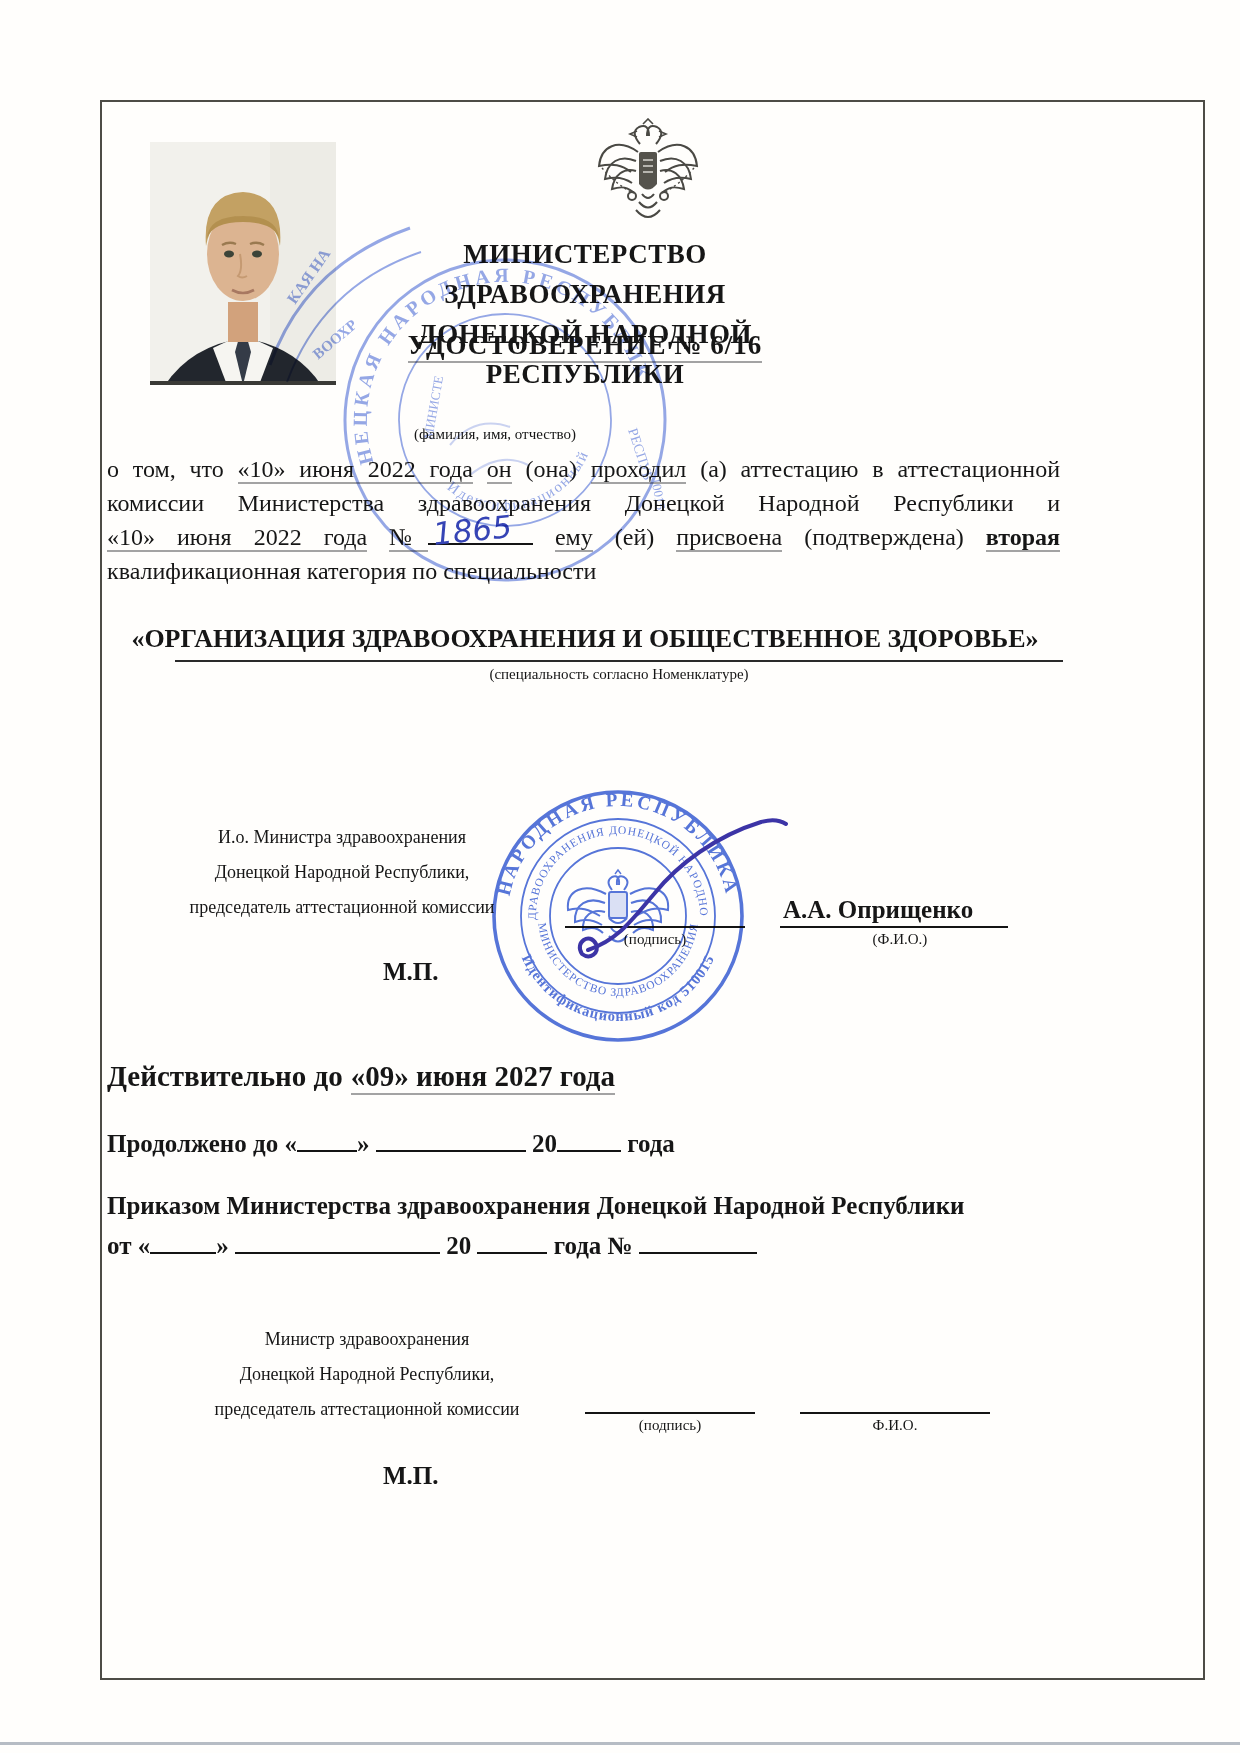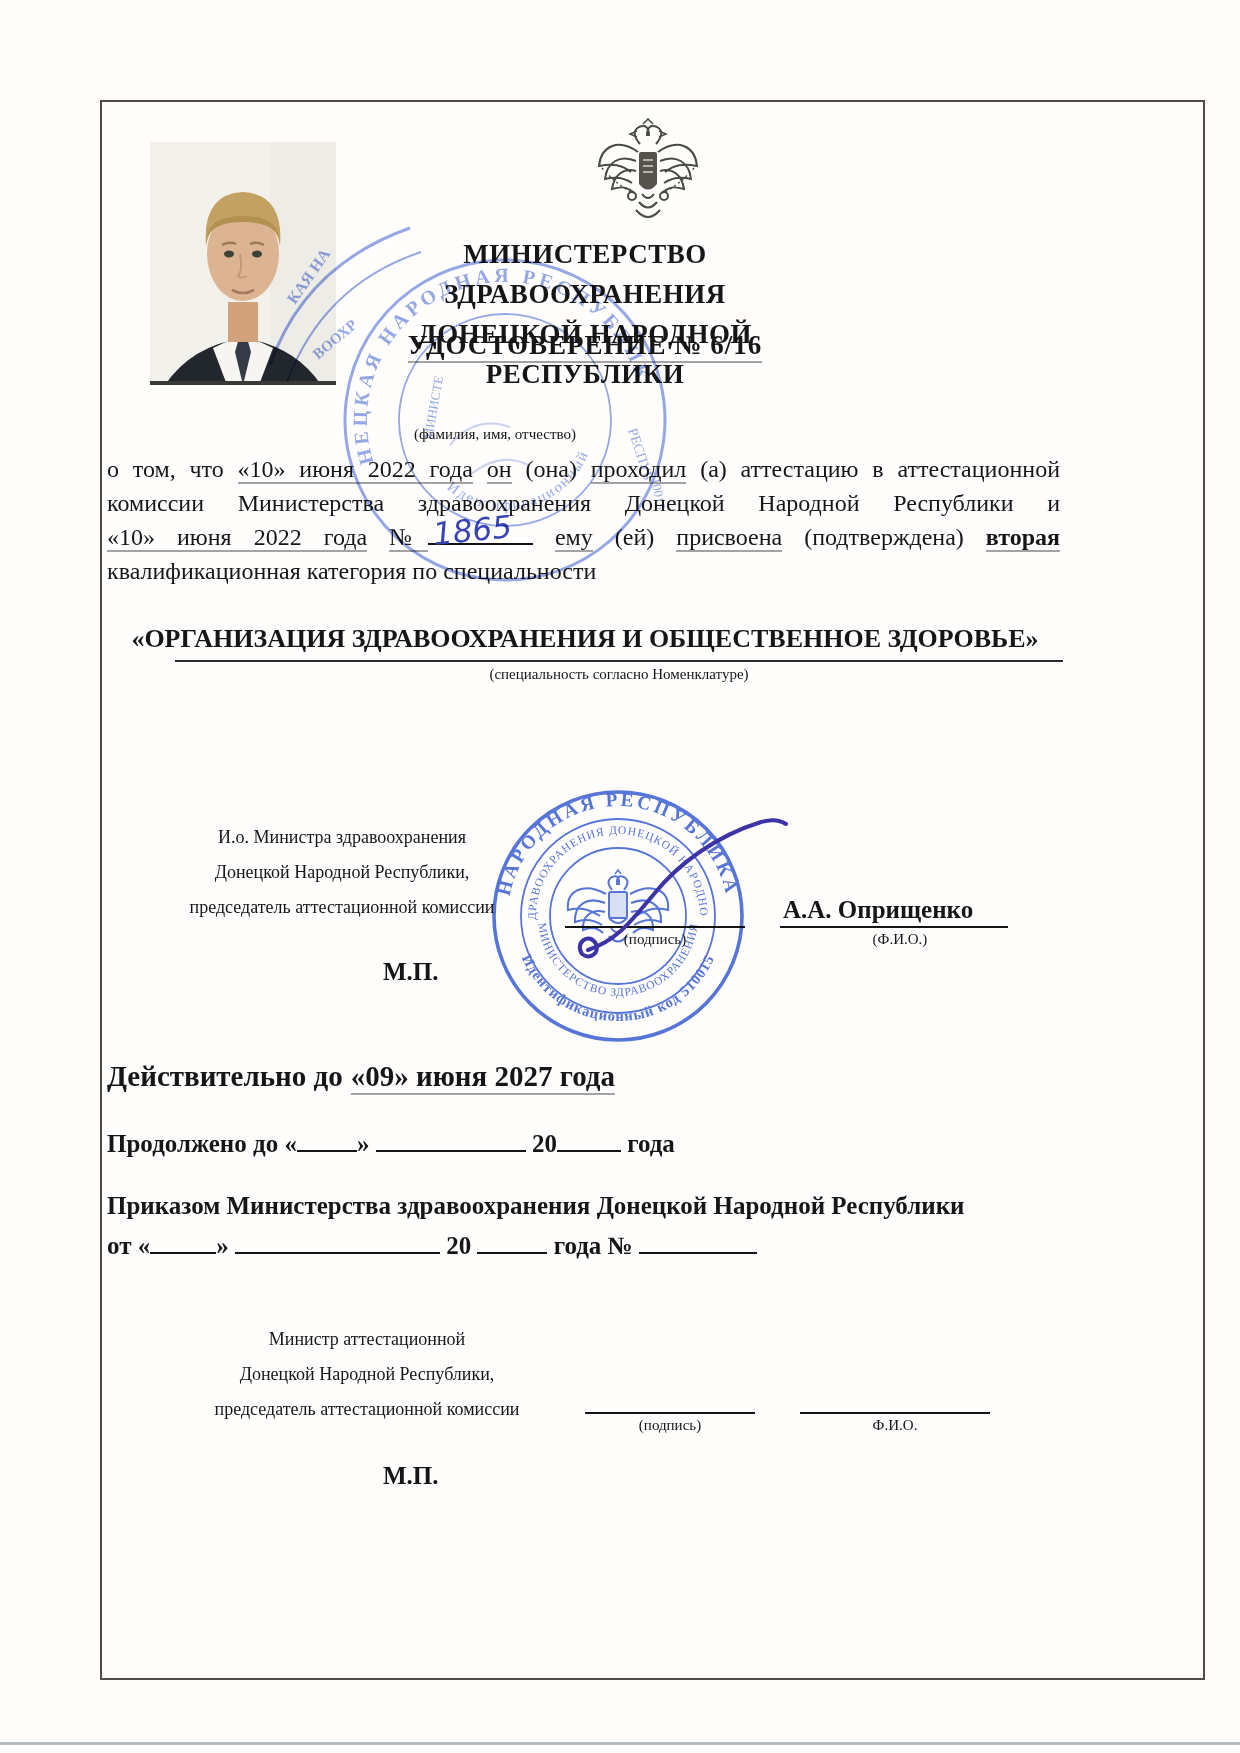--- a/index.html
+++ b/index.html
@@ -133,21 +133,21 @@
   <div class="abs mp" style="left:383px;top:958px;">М.П.</div>
 
   <div class="abs validity">
     <span class="lbl">Действительно до</span><span class="u">«09» июня 2027 года</span>
   </div>
   <div class="abs tmpl-line" style="left:107px;top:1126px;"><span>Продолжено до «</span><span class="blank" style="width: 60px;"></span><span>» </span><span class="blank" style="width: 150px;"></span><span> 20</span><span class="blank" style="width: 64px;"></span><span> года</span></div>
   <div class="abs tmpl-line" style="left:107px;top:1192px;">Приказом Министерства здравоохранения Донецкой Народной Республики</div>
   <div class="abs tmpl-line" style="left:107px;top:1228px;"><span>от «</span><span class="blank" style="width: 66px;"></span><span>» </span><span class="blank" style="width: 205px;"></span><span> 20 </span><span class="blank" style="width: 70px;"></span><span> года № </span><span class="blank" style="width: 118px;"></span></div>
 
   <div class="abs sig-block sig2">
-    <div>Министр аттестационной</div>
+    <div>Министр здравоохранения</div>
     <div>Донецкой Народной Республики,</div>
     <div>председатель аттестационной комиссии</div>
   </div>
   <div class="abs line" style="left:585px;top:1412px;width:170px;"></div>
   <div class="abs cap" style="left:585px;top:1417px;width:170px;">(подпись)</div>
   <div class="abs line" style="left:800px;top:1412px;width:190px;"></div>
   <div class="abs cap" style="left:800px;top:1417px;width:190px;">Ф.И.О.</div>
   <div class="abs mp" style="left:383px;top:1462px;">М.П.</div>
 
   <svg class="abs stamp-ink" style="left:225px;top:210px;" width="530" height="400" viewBox="0 0 530 400">

